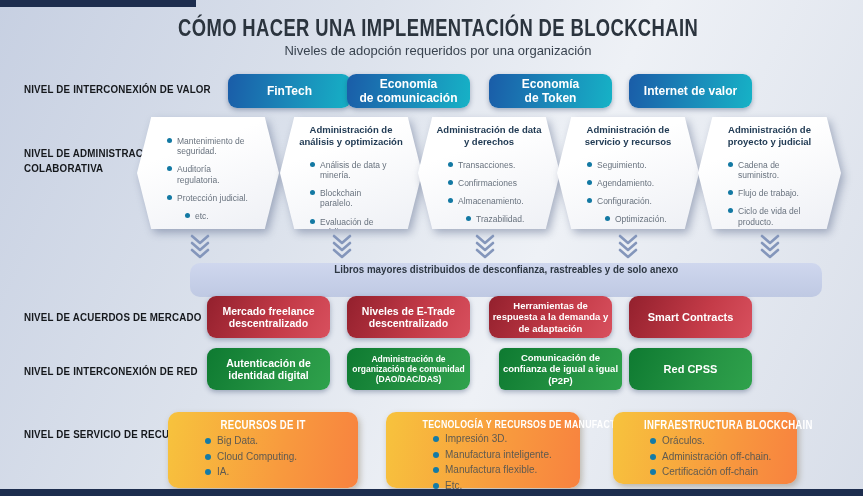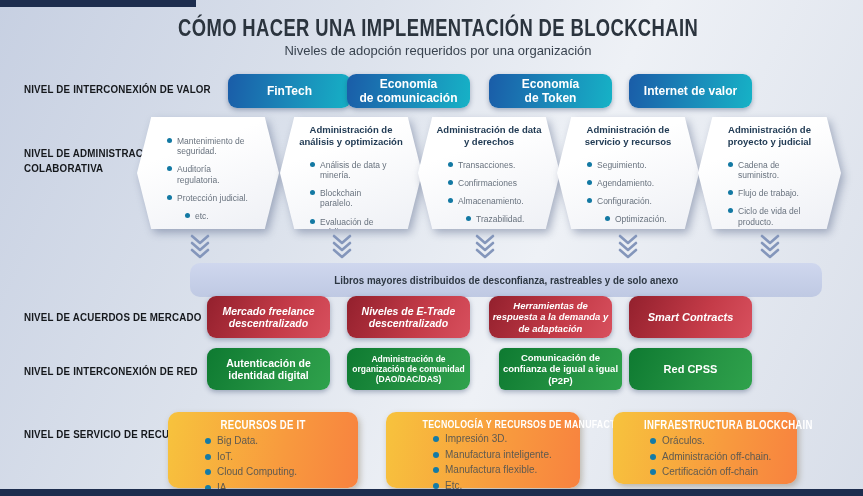--- a/index.html
+++ b/index.html
@@ -21,21 +21,21 @@
 
   .rowlabel { position:absolute; left:24px; font-weight:bold; color:#15181c;
     font-size:11.5px; line-height:1.3; text-transform:uppercase; letter-spacing:0.2px; }
 
   .pill { position:absolute; width:123px; border-radius:9px; color:#fff; font-weight:bold;
     display:flex; align-items:center; justify-content:center; text-align:center;
     white-space:pre-line; line-height:1.18; box-shadow:0 2px 5px rgba(30,50,90,.35); }
   .vpill { top:74px; height:34px; font-size:12px;
     background:linear-gradient(100deg,#1a5ca8 0%,#1a8cba 55%,#16b2c6 100%); }
   .mpill { top:296px; height:42px; font-size:10.5px;
-    background:linear-gradient(115deg,#93202d 0%,#c43b48 60%,#d8505e 100%);font-style:italic; }
+    background:linear-gradient(115deg,#93202d 0%,#c43b48 60%,#d8505e 100%); }
   .npill { top:348px; height:42px; font-size:10.5px;
     background:linear-gradient(115deg,#0e7a31 0%,#259343 60%,#2fa24c 100%); }
   .fs9  { font-size:9.5px; }
   .fs8  { font-size:8.5px; }
 
   .cardwrap { position:absolute; top:117px; height:112px;
     filter:drop-shadow(3px 4px 4px rgba(80,95,130,.45)); }
   .card { width:100%; height:100%; box-sizing:border-box; padding:7px 16px 0;
     clip-path:polygon(10% 0,90% 0,100% 50%,90% 100%,10% 100%,0 50%);
     background:linear-gradient(160deg,#ffffff 30%,#eef0f5 100%); }
@@ -44,21 +44,21 @@
   .card ul { list-style:none; margin:12px; padding:0; font-size:8.5px; color:#68727e; }
   .card li { position:relative; padding-left:12px; margin-bottom:8px; line-height:1.2; }
   .card li::before { content:""; position:absolute; left:2px; top:2px; width:5px; height:5px;
     border-radius:50%; background:#1379a3; }
   .card li.sub { margin-left:18px; margin-bottom:0; }
 
   .chev { position:absolute; top:234px; width:24px; height:26px; }
 
   .ledger { position:absolute; left:190px; top:263px; width:632px; height:34px;
     border-radius:10px; background:linear-gradient(180deg,#cfd7ee,#bfc9e3);
-    display:flex; align-items:center; justify-content:center;
+    display:flex; align-items:flex-start; justify-content:center;
     font-size:11.5px; font-weight:bold; color:#2e3843; white-space:nowrap; }
 
   .obox { position:absolute; top:412px; border-radius:10px; box-sizing:border-box; padding:6px 10px 0;
     background:linear-gradient(100deg,#f7c33d 0%,#f89a3e 60%,#f8823f 100%);
     box-shadow:2px 3px 6px rgba(110,85,45,.35); }
   .obox h4 { margin:0 0 3px; text-align:center; color:#fff; font-weight:bold;
     font-size:12px; letter-spacing:0.3px; white-space:nowrap; }
   .obox ul { list-style:none; margin:0; padding:0 0 0 26px; font-size:10px; color:#5f5a50; }
   .obox li { position:relative; padding-left:13px; margin-bottom:3px; line-height:1.25; }
   .obox li::before { content:""; position:absolute; left:1px; top:3px; width:6px; height:6px;
@@ -221,21 +221,20 @@
 (DAO/DAC/DAS)</div>
   <div class="pill npill fs9" style="left:499px;border-radius:6px;">Comunicación de
 confianza de igual a igual
 (P2P)</div>
   <div class="pill npill" style="left:629px; font-size:11px;">Red CPSS</div>
 
   <div class="obox" style="left:168px; width:190px; height:76px;">
     <h4><span class="cond">RECURSOS DE IT</span></h4>
     <ul>
       <li>Big Data.</li>
-      <li>IoT.</li>
       <li>Cloud Computing.</li>
       <li>IA.</li>
     </ul>
   </div>
   <div class="obox" style="left:386px; width:194px; height:76px;">
     <h4 style="font-size:11px;"><span class="cond">TECNOLOGÍA Y RECURSOS DE MANUFACTURA</span></h4>
     <ul style="padding-left:36px;">
       <li>Impresión 3D.</li>
       <li>Manufactura inteligente.</li>
       <li>Manufactura flexible.</li>

